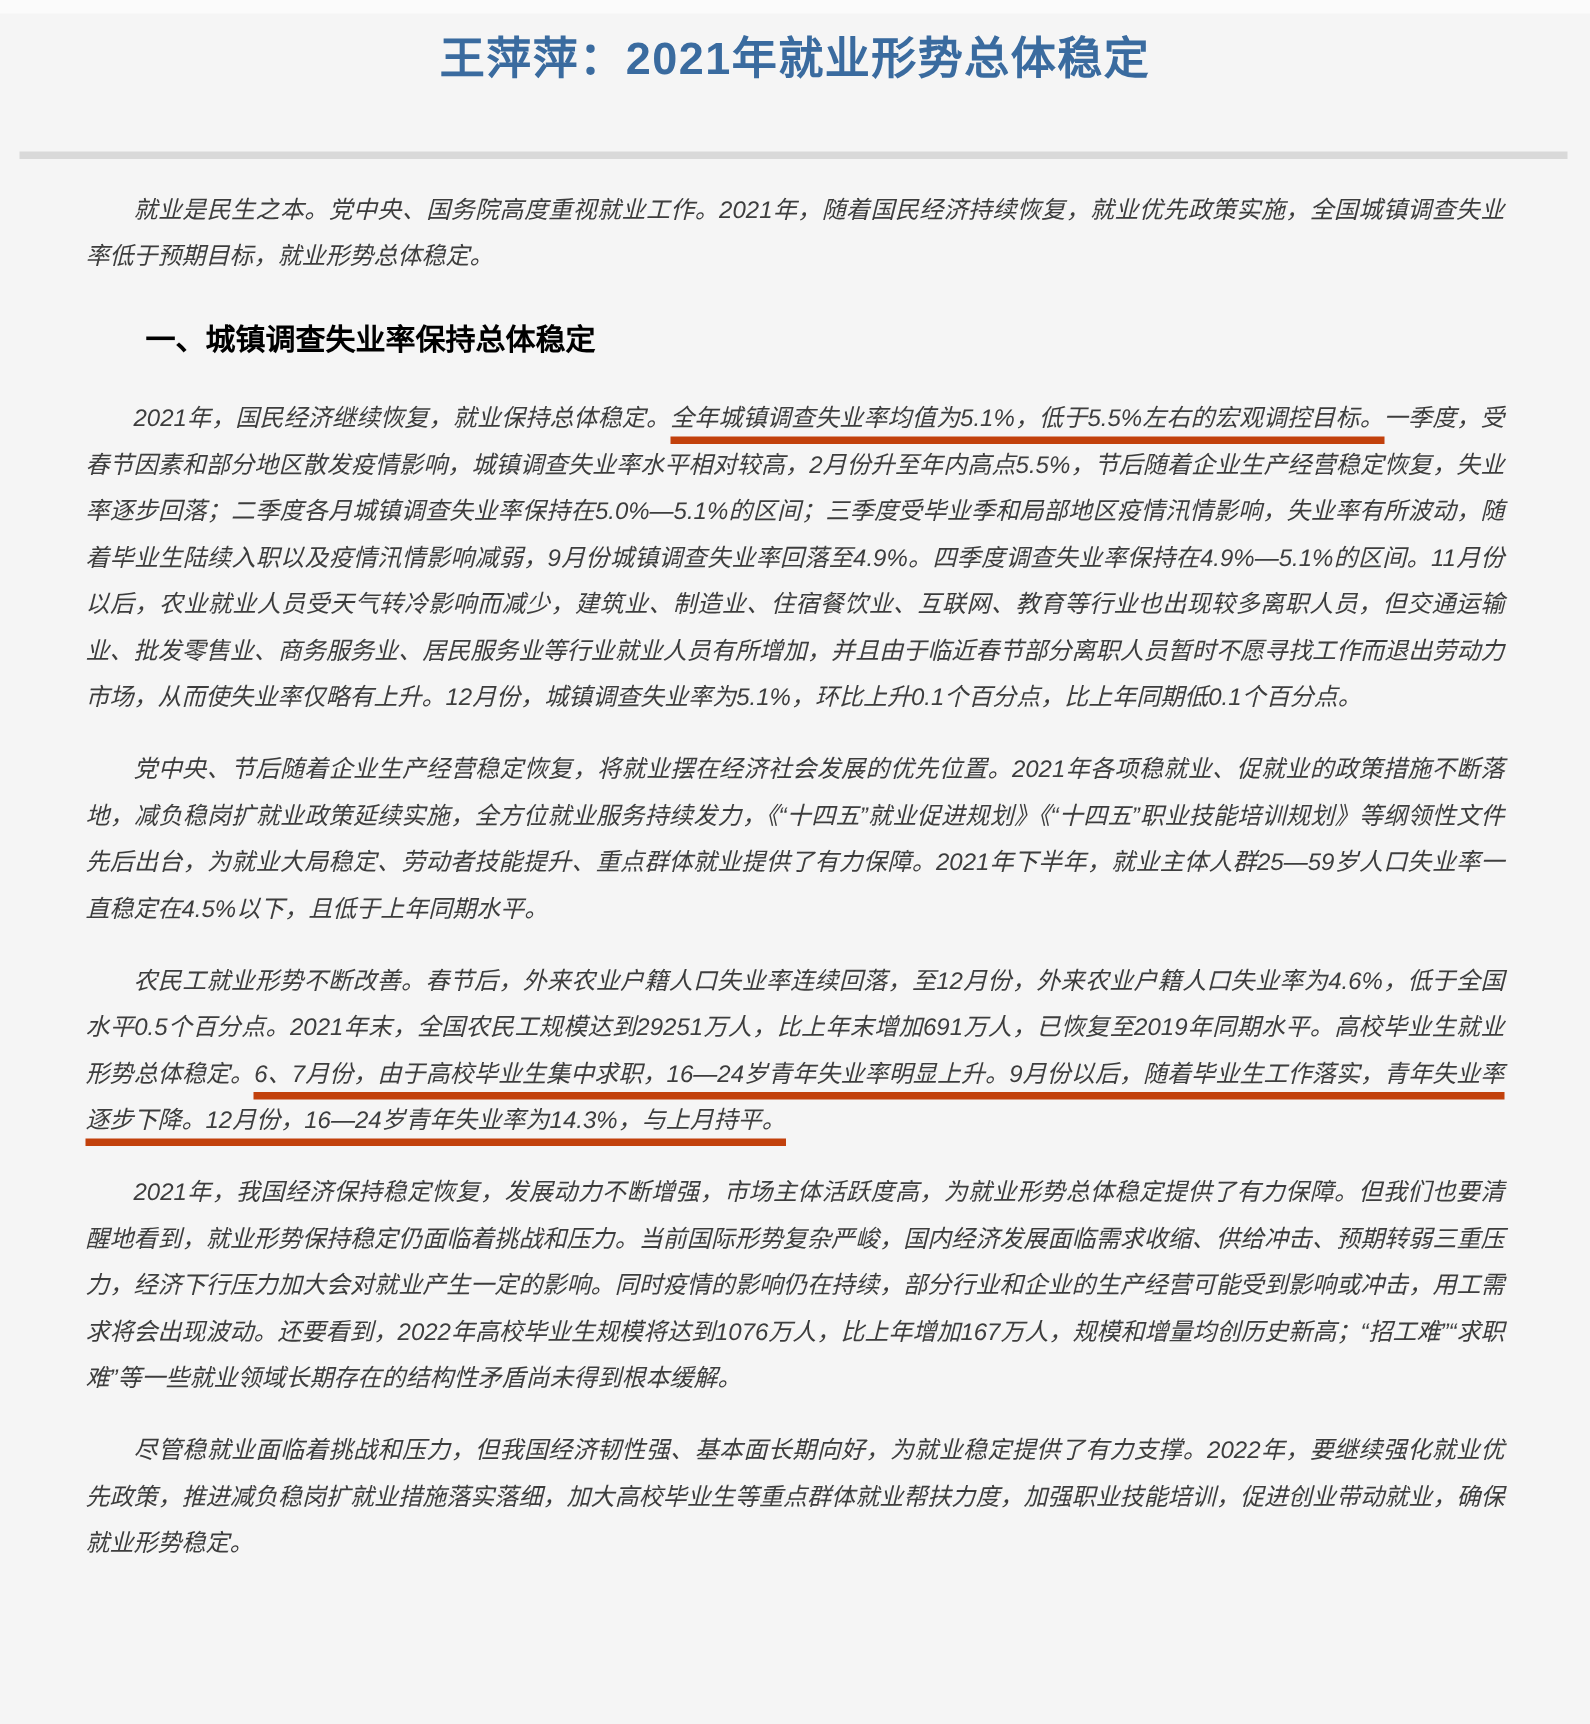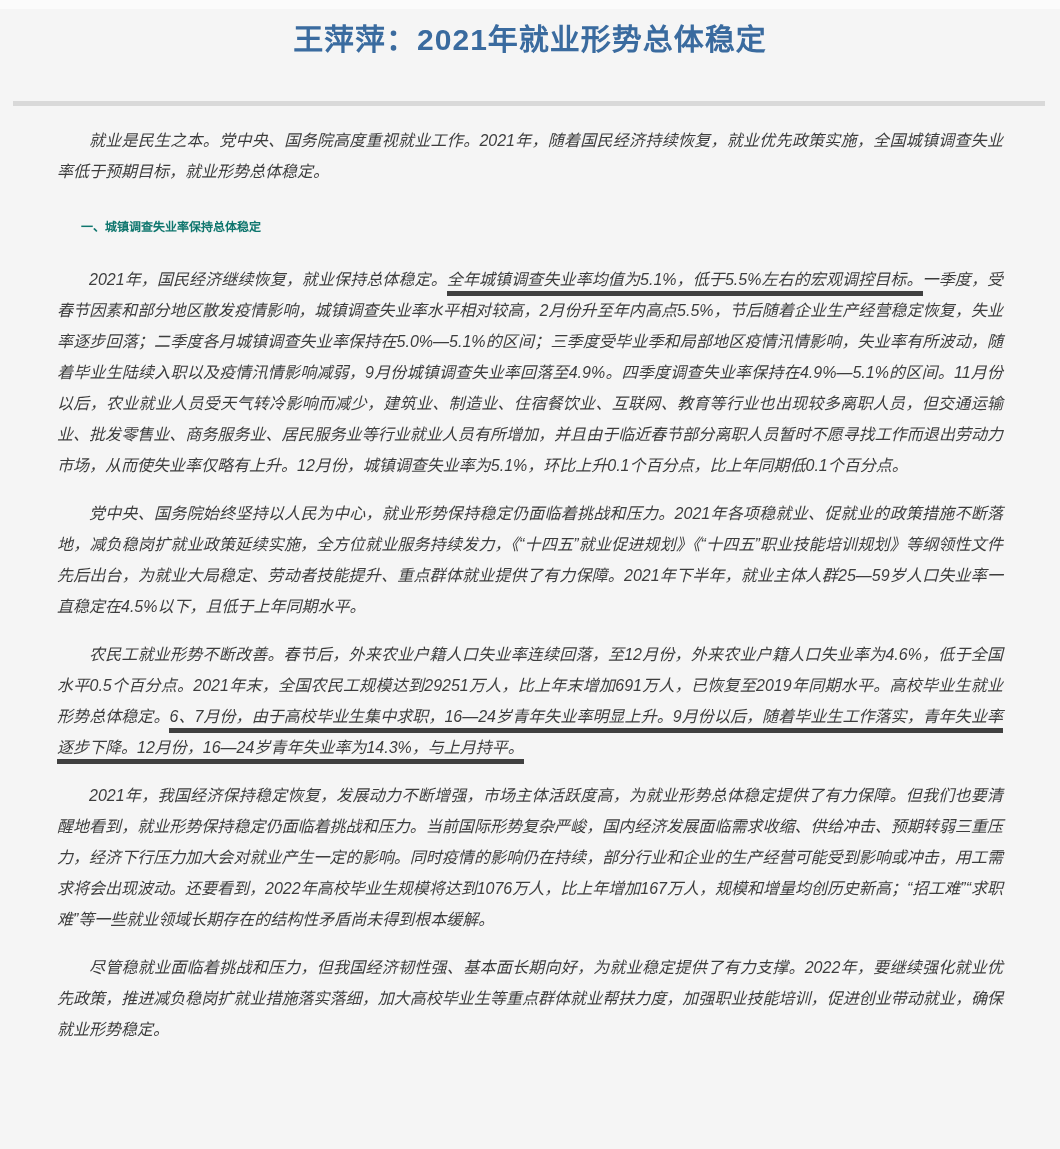--- a/index.html
+++ b/index.html
@@ -42,38 +42,38 @@
     text-align: justify;
   }
   .article p {
     margin: 17px 0;
     text-indent: 2em;
     font-style: italic;
   }
   .article h3 {
     margin: 25px 0 21px 0;
     text-indent: 2em;
-    font-size: 12px;
+    font-size: 20px;
     font-weight: bold;
-    color: #0f766e;
+    color: #000000;
   }
   .red-underline {
-    border-bottom: 5px solid #404040;
+    border-bottom: 5px solid #c2410c;
     padding-bottom: 3px;
   }
 </style>
 </head>
 <body>
 
 <div class="page">
   <div class="top-strip"></div>
   <h1 class="page-title">王萍萍：2021年就业形势总体稳定</h1>
   <div class="title-divider"></div>
   <div class="article" id="article-body">
       <p><span>就业是民生之本。党中央、国务院高度重视就业工作。2021年，随着国民经济持续恢复，就业优先政策实施，全国城镇调查失业率低于预期目标，就业形势总体稳定。</span></p>
       <h3>一、城镇调查失业率保持总体稳定</h3>
       <p><span>2021年，国民经济继续恢复，就业保持总体稳定。</span><span class="red-underline">全年城镇调查失业率均值为5.1%，低于5.5%左右的宏观调控目标。</span><span>一季度，受春节因素和部分地区散发疫情影响，城镇调查失业率水平相对较高，2月份升至年内高点5.5%，节后随着企业生产经营稳定恢复，失业率逐步回落；二季度各月城镇调查失业率保持在5.0%—5.1%的区间；三季度受毕业季和局部地区疫情汛情影响，失业率有所波动，随着毕业生陆续入职以及疫情汛情影响减弱，9月份城镇调查失业率回落至4.9%。四季度调查失业率保持在4.9%—5.1%的区间。11月份以后，农业就业人员受天气转冷影响而减少，建筑业、制造业、住宿餐饮业、互联网、教育等行业也出现较多离职人员，但交通运输业、批发零售业、商务服务业、居民服务业等行业就业人员有所增加，并且由于临近春节部分离职人员暂时不愿寻找工作而退出劳动力市场，从而使失业率仅略有上升。12月份，城镇调查失业率为5.1%，环比上升0.1个百分点，比上年同期低0.1个百分点。</span></p>
-      <p><span>党中央、国务院始终坚持以人民为中心，就业形势保持稳定仍面临着挑战和压力。2021年各项稳就业、促就业的政策措施不断落地，减负稳岗扩就业政策延续实施，全方位就业服务持续发力，《“十四五”就业促进规划》《“十四五”职业技能培训规划》等纲领性文件先后出台，为就业大局稳定、劳动者技能提升、重点群体就业提供了有力保障。2021年下半年，就业主体人群25—59岁人口失业率一直稳定在4.5%以下，且低于上年同期水平。</span></p>
+      <p><span>党中央、节后随着企业生产经营稳定恢复，将就业摆在经济社会发展的优先位置。2021年各项稳就业、促就业的政策措施不断落地，减负稳岗扩就业政策延续实施，全方位就业服务持续发力，《“十四五”就业促进规划》《“十四五”职业技能培训规划》等纲领性文件先后出台，为就业大局稳定、劳动者技能提升、重点群体就业提供了有力保障。2021年下半年，就业主体人群25—59岁人口失业率一直稳定在4.5%以下，且低于上年同期水平。</span></p>
       <p><span>农民工就业形势不断改善。春节后，外来农业户籍人口失业率连续回落，至12月份，外来农业户籍人口失业率为4.6%，低于全国水平0.5个百分点。2021年末，全国农民工规模达到29251万人，比上年末增加691万人，已恢复至2019年同期水平。高校毕业生就业形势总体稳定。</span><span class="red-underline">6、7月份，由于高校毕业生集中求职，16—24岁青年失业率明显上升。9月份以后，随着毕业生工作落实，青年失业率逐步下降。12月份，16—24岁青年失业率为14.3%，与上月持平。</span></p>
       <p><span>2021年，我国经济保持稳定恢复，发展动力不断增强，市场主体活跃度高，为就业形势总体稳定提供了有力保障。但我们也要清醒地看到，就业形势保持稳定仍面临着挑战和压力。当前国际形势复杂严峻，国内经济发展面临需求收缩、供给冲击、预期转弱三重压力，经济下行压力加大会对就业产生一定的影响。同时疫情的影响仍在持续，部分行业和企业的生产经营可能受到影响或冲击，用工需求将会出现波动。还要看到，2022年高校毕业生规模将达到1076万人，比上年增加167万人，规模和增量均创历史新高；“招工难”“求职难”等一些就业领域长期存在的结构性矛盾尚未得到根本缓解。</span></p>
       <p><span>尽管稳就业面临着挑战和压力，但我国经济韧性强、基本面长期向好，为就业稳定提供了有力支撑。2022年，要继续强化就业优先政策，推进减负稳岗扩就业措施落实落细，加大高校毕业生等重点群体就业帮扶力度，加强职业技能培训，促进创业带动就业，确保就业形势稳定。</span></p>
     </div>
 </div>
 
 </body></html>

